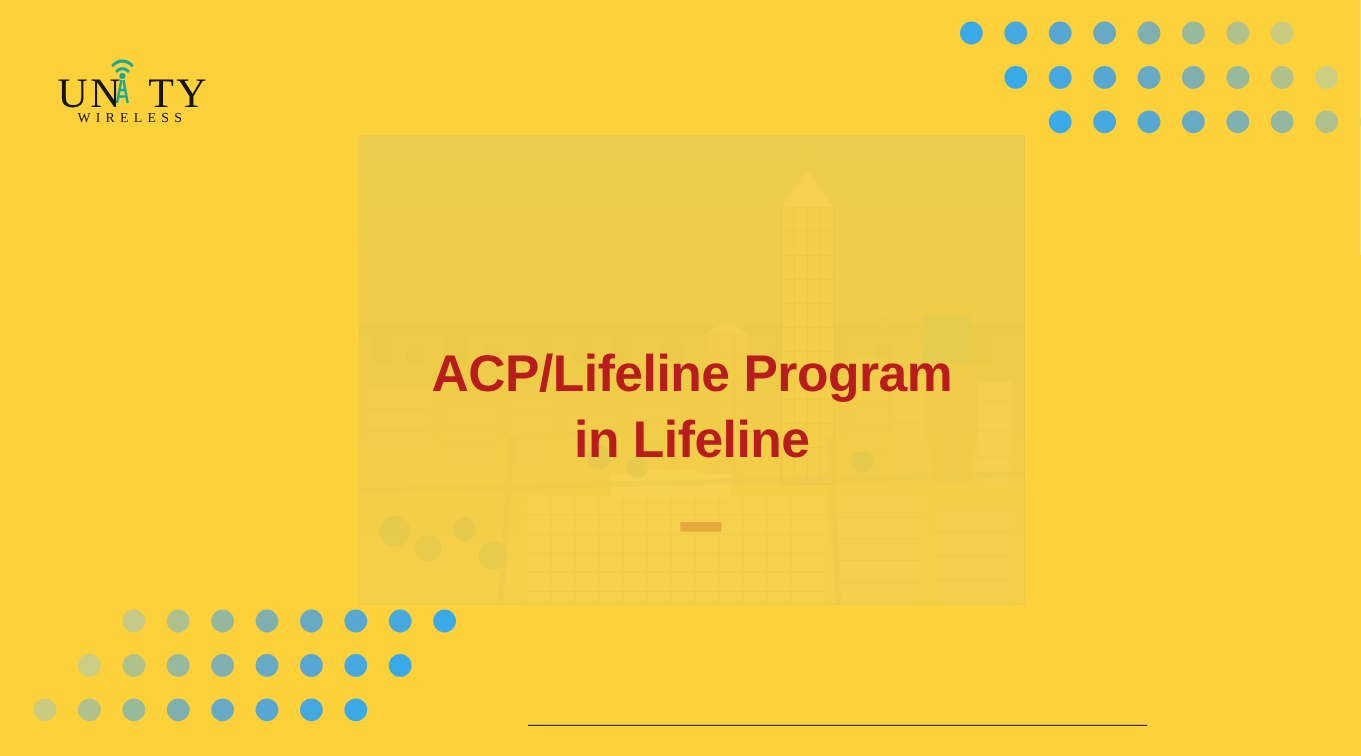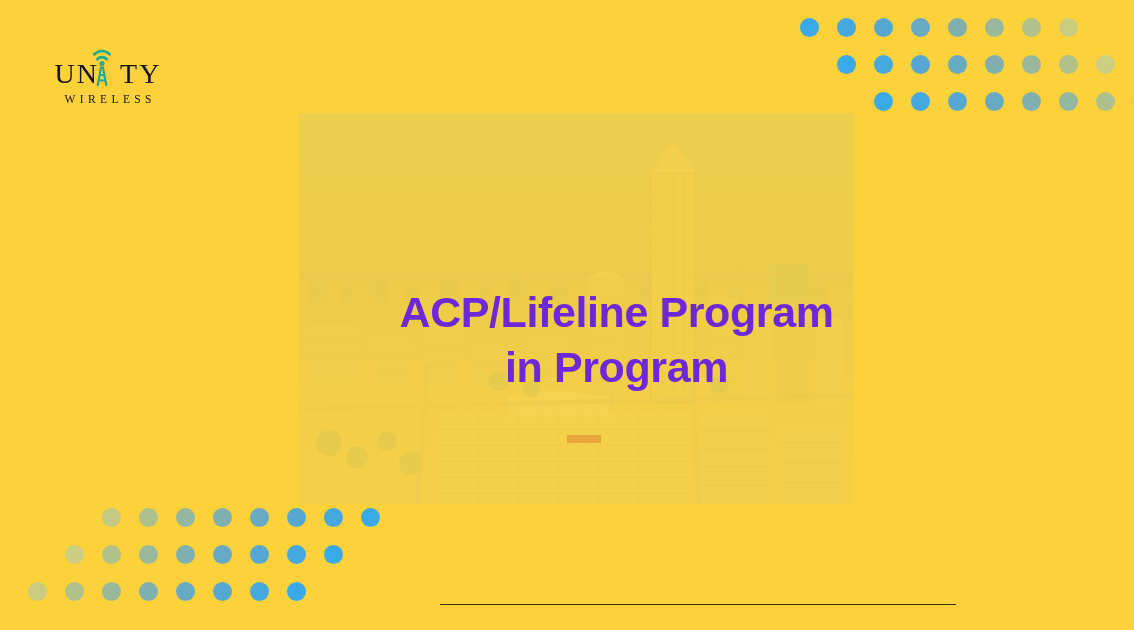--- a/index.html
+++ b/index.html
@@ -34,21 +34,21 @@
     width: 34px;
     height: 44px;
   }
   .logo-unity {
     position: absolute;
     left: 0;
     top: 18px;
     width: 120px;
     text-align: center;
     font-family: "Liberation Serif", serif;
-    font-size: 28px;
+    font-size: 35px;
     font-weight: 400;
     color: #151515;
     letter-spacing: 2px;
     line-height: 1;
     white-space: nowrap;
   }
   .logo-unity .gap {
     display: inline-block;
     width: 21px;
   }
@@ -110,27 +110,26 @@
     background: linear-gradient(180deg, #d8c460 0%, #e2c95c 40%, #e7cd5e 100%);
   }
 
   
   .title {
     position: absolute;
     left: 299px;
     top: 285px;
     width: 555px;
     text-align: center;
-    color: #6d28d9;
+    color: #b91c1c;
     font-family: "Liberation Sans", sans-serif;
     font-weight: bold;
     font-size: 43px;
     line-height: 1.28;
     letter-spacing: -0.4px;
-    padding-left: 40px;
   }
   .title .l2 { display: block; }
 
   
   .footer-rule {
     position: absolute;
     left: 440px;
     top: 604px;
     width: 516px;
     height: 1px;
@@ -420,19 +419,19 @@
         </g>
 
         <path d="M430 150 Q470 175 500 150" stroke="#cfc067" stroke-width="4" fill="none" opacity="0.6"></path>
       </svg>
       <div class="photo-overlay"></div>
     </div>
   </div>
 
   <div class="title">
     <span class="l1">ACP/Lifeline Program</span>
-    <span class="l2">in Program</span>
+    <span class="l2">in Lifeline</span>
   </div>
 
   <div class="footer-rule"></div>
 
 
 </div>
 
 </body></html>

